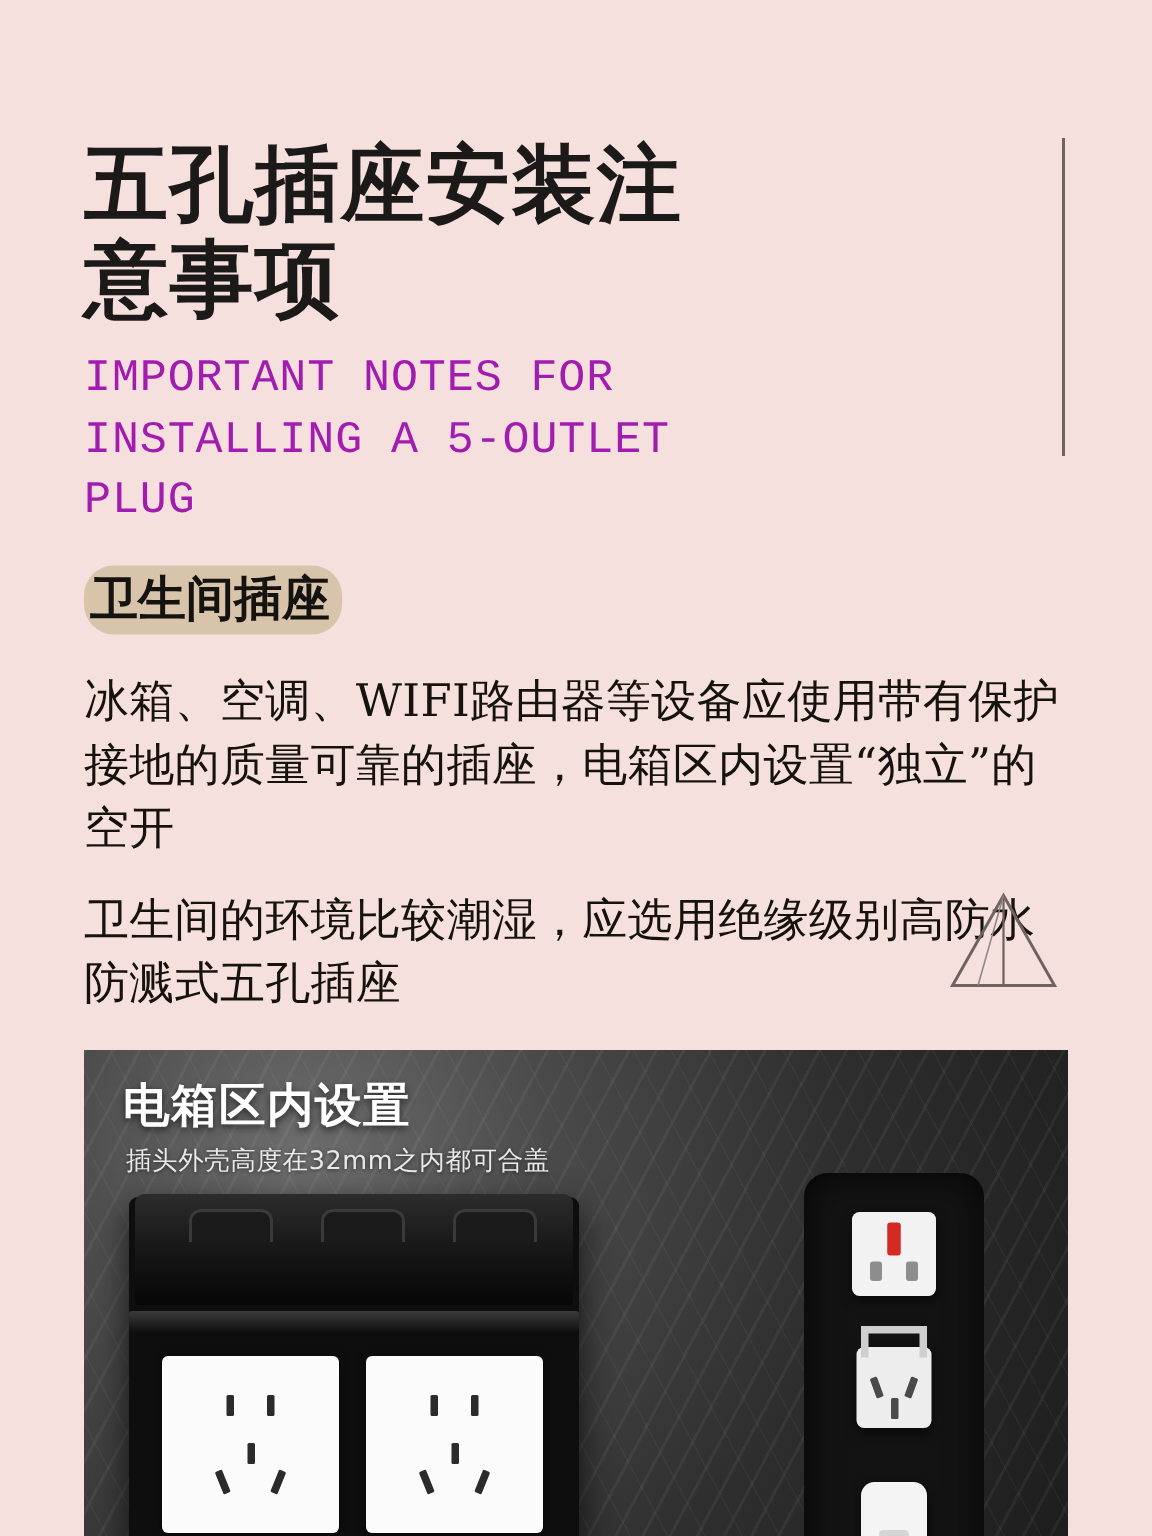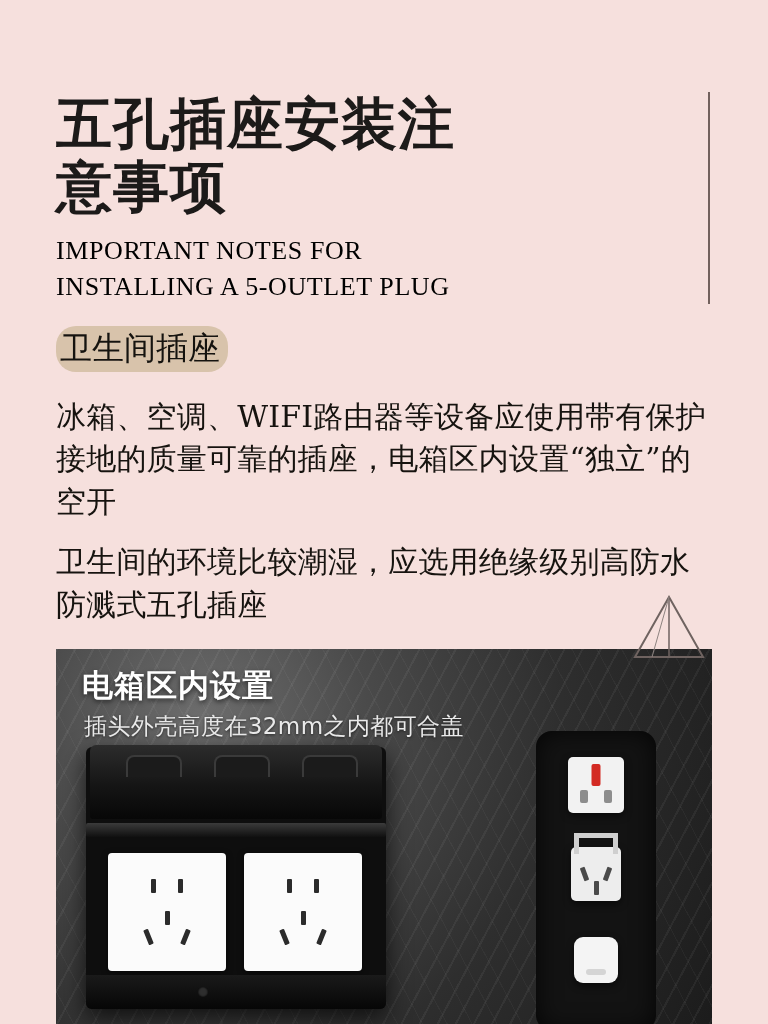--- a/index.html
+++ b/index.html
@@ -39,37 +39,37 @@
     font-size: 56px;
     line-height: 1.12;
     letter-spacing: 1px;
     font-weight: 700;
     color: #1c1a19;
     font-family: "DejaVu Serif", "Liberation Serif", serif;
     max-width: 420px;
   }
   .title-en {
     margin: 16px 0 0 0;
-    font-size: 26px;
+    font-size: 30px;
     line-height: 1.35;
     letter-spacing: .6px;
-    color: #000000;
-    font-family: Liberation Serif, serif;
+    color: #a21caf;
+    font-family: Liberation Mono, monospace;
     max-width: 470px;
   }
 
   .section-tag {
     display: inline-block;
     margin-top: 22px;
     padding: 2px 8px 4px 4px;
     background: #d8c3ab;
     color: #15130f;
     font-size: 32px;
     line-height: 1.25;
-    font-weight: 400;
+    font-weight: 700;
     font-family: "DejaVu Serif", "Liberation Serif", serif;
     border-radius: 20px;
   }
 
   .para {
     margin: 18px 0 0 0;
     font-size: 30px;
     line-height: 1.42;
     color: #16130f;
     font-family: "DejaVu Serif", "Liberation Serif", serif;
@@ -108,21 +108,21 @@
     letter-spacing: 1px;
     font-family: "DejaVu Sans", "Liberation Sans", sans-serif;
     z-index: 4;
     text-shadow: 0 2px 5px rgba(0,0,0,.6);
   }
   .photo-sub {
     position: absolute;
     left: 28px;
     top: 62px;
     color: #e9e9e9;
-    font-size: 23px;
+    font-size: 17px;
     letter-spacing: .4px;
     font-family: "DejaVu Sans", "Liberation Sans", sans-serif;
     z-index: 4;
     text-shadow: 0 1px 3px rgba(0,0,0,.6);
   }
 
   
   .plug-panel {
     position: absolute;
     right: 56px;

